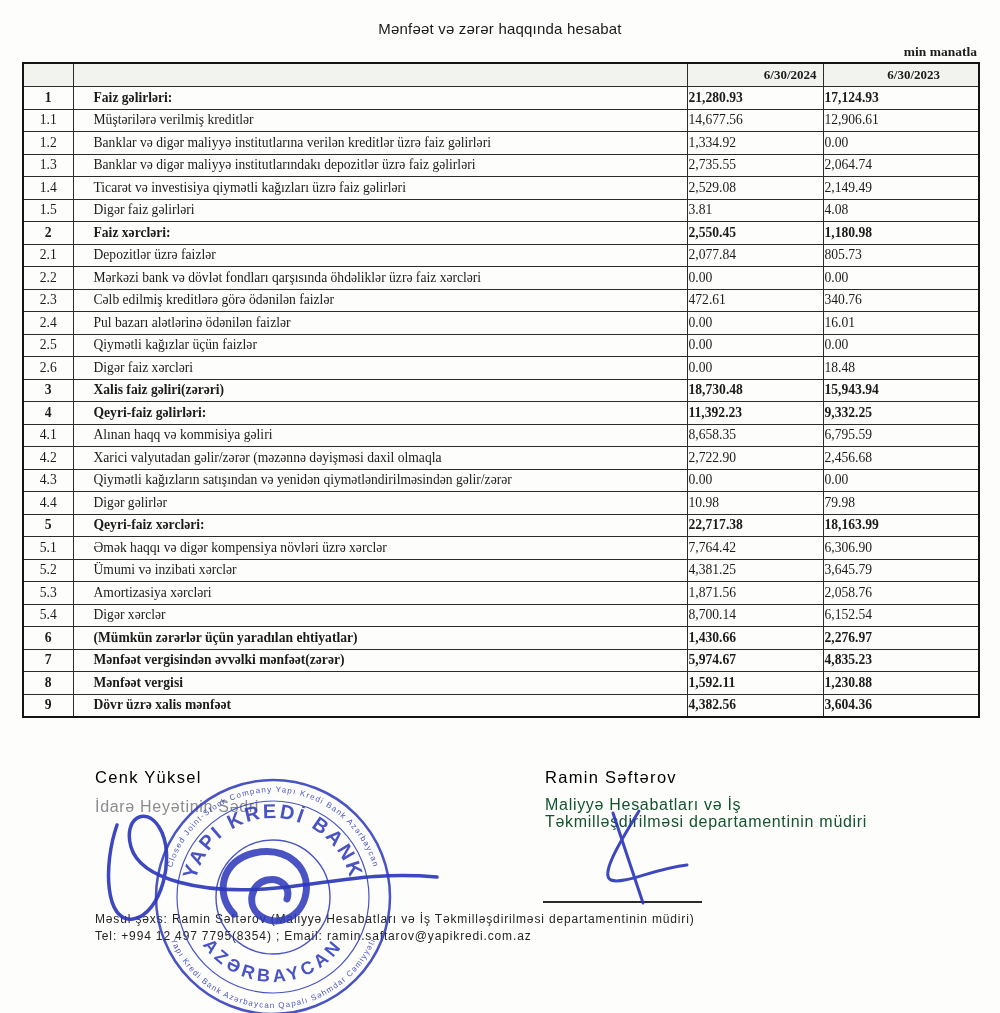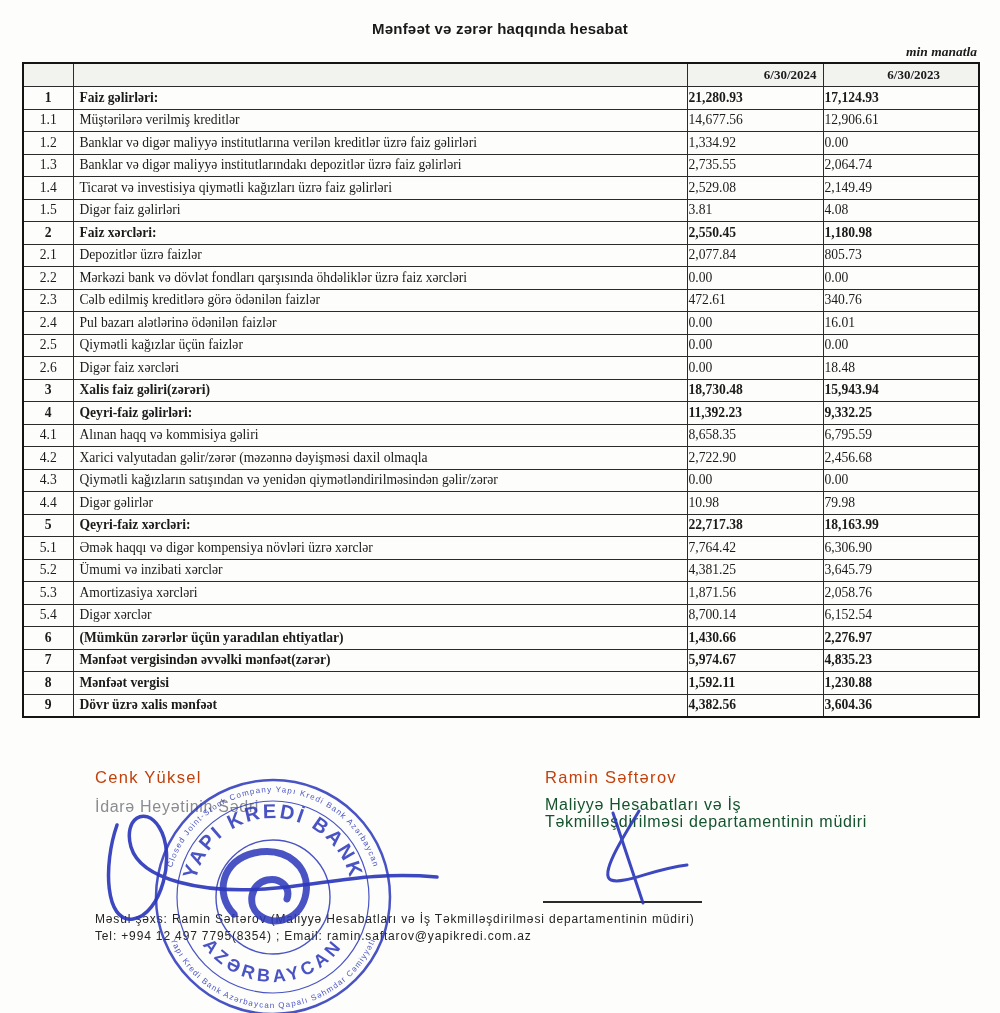--- a/index.html
+++ b/index.html
@@ -4,49 +4,49 @@
 <style>
   html, body { margin:0; padding:0; background:#ffffff; }
   .page {
     position:relative; width:1000px; height:1013px;
     background:#fdfdfb; overflow:hidden;
     font-family:"Liberation Serif", serif; color:var(--ink, #1b1b1b);
   }
   .doc-title {
     position:absolute; top:20px; left:0; width:100%;
     text-align:center; font-family:"Liberation Sans", sans-serif;
-    font-weight:bold; font-size:15px; letter-spacing:0.2px; color:#1a1a1a;
+    font-weight:normal; font-size:15px; letter-spacing:0.2px; color:#1a1a1a;
   }
   .unit-label {
     position:absolute; top:44px; right:23px;
-    font-family:"Liberation Serif", serif; font-weight:bold; font-size:13.5px;font-style:italic;
+    font-family:"Liberation Serif", serif; font-weight:bold; font-size:13.5px;
   }
   table.report {
     position:absolute; top:62px; left:22px; width:956px;
     border-collapse:collapse; table-layout:fixed;
     border:2px solid #141414;
   }
   table.report th, table.report td {
     border:1px solid #2b2b2b; overflow:hidden; white-space:nowrap;
     font-size:13.6px; vertical-align:middle; padding-top:0; padding-bottom:0;
   }
   table.report th { height:22px; background:#f2f2ef; font-weight:bold; font-size:13px; }
   table.report td { height:21.5px; }
   .c-num { width:50px; } .c-label { width:614px; } .c-v1 { width:136px; } .c-v2 { width:156px; }
   table.report .num { text-align:center; }
-  table.report .label { text-align:left; padding-left:6px; }
+  table.report .label { text-align:left; padding-left:20px; }
   table.report .val { text-align:left; }
   table.report th.val { text-align:right; }
   table.report .v1 { padding-right:6px; }
   table.report .v2 { padding-right:38px; }
   table.report tr.bold td { font-weight:bold; }
 
   .sig-name {
     position:absolute; font-family:"Liberation Sans", sans-serif;
-    font-size:16.5px; letter-spacing:1.3px; color:#c2410c;
+    font-size:16.5px; letter-spacing:1.3px; color:#000000;
   }
   .sig-title {
     position:absolute; font-family:"Liberation Sans", sans-serif;
     font-size:16px; letter-spacing:0.7px; color:#8b8c90; line-height:17px;
   }
   .sig-title.dark { color:#14532d; }
   .left-name  { left:95px;  top:768px; }
   .left-title { left:95px;  top:798px; }
   .right-name { left:545px; top:768px;text-align:right; }
   .right-title{ left:545px; top:796px; }

